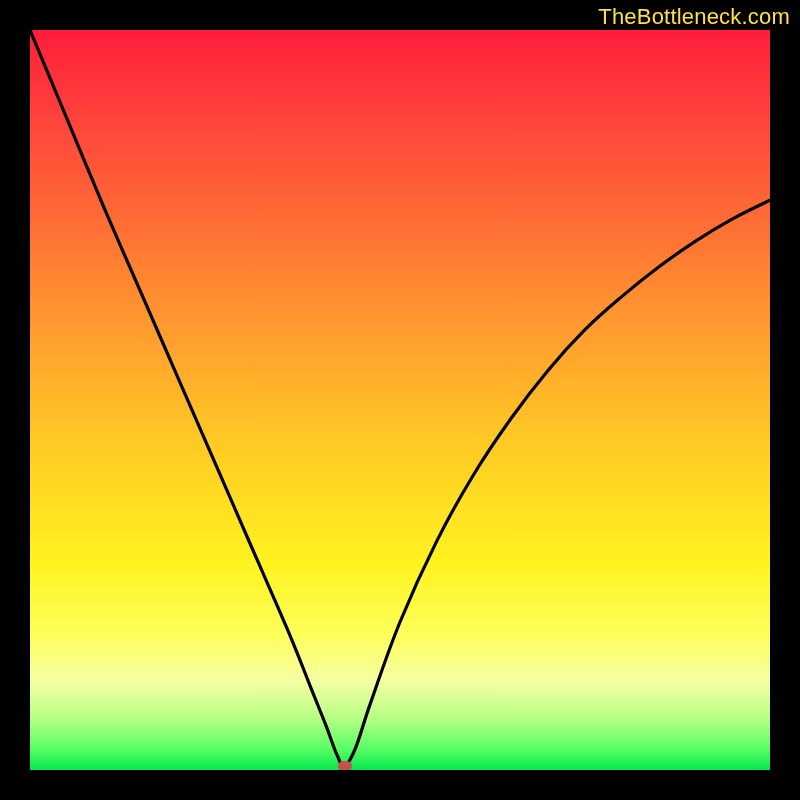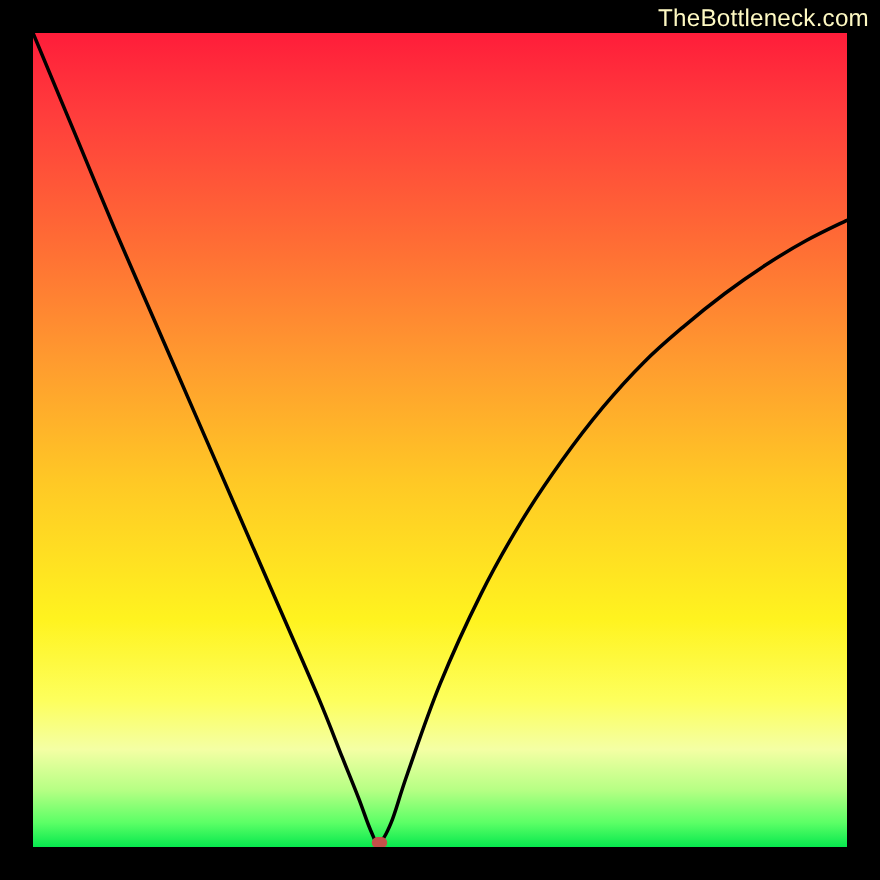--- a/index.html
+++ b/index.html
@@ -9,21 +9,21 @@
     width: 800px;
     height: 800px;
     background: #000;
   }
   .watermark {
     position: absolute;
     top: 4px;
     right: 10px;
     font-family: Arial, Helvetica, sans-serif;
     font-size: 22px;
-    color: #fef9c3;
+    color: #fde047;
     letter-spacing: 0.2px;
     z-index: 3;
   }
   .plot {
     position: absolute;
     left: 30px;
     top: 30px;
     width: 740px;
     height: 740px;
     overflow: hidden;

